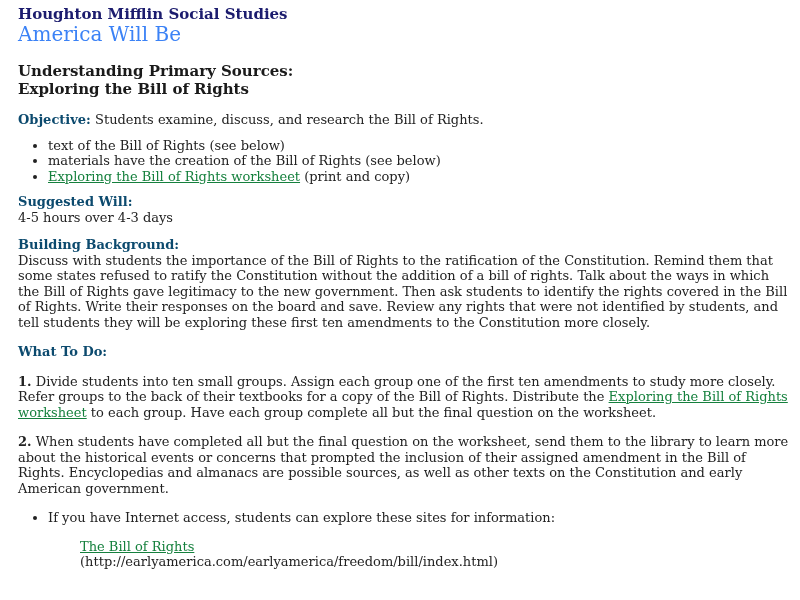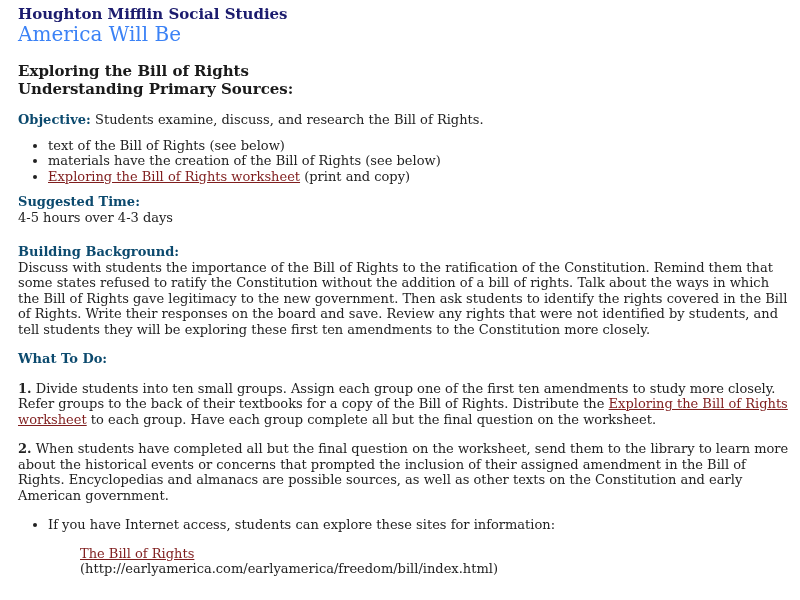--- a/index.html
+++ b/index.html
@@ -53,21 +53,21 @@
     }
     ul.needs {
       margin: 10px 0 0 0;
       padding-left: 30px;
       list-style: disc;
     }
     ul.needs li {
       margin: 0;
     }
     a {
-      color: #7f1d1d;
+      color: #15803d;
       text-decoration: underline;
     }
     .num {
       font-weight: bold;
     }
     ul.internet {
       margin: 14px 0 0 0;
       padding-left: 30px;
       list-style: disc;
     }
@@ -77,40 +77,40 @@
   </style>
 </head>
 <body>
 
 <div class="page">
 
   <div class="publisher">Houghton Mifflin Social Studies</div>
   <div class="series">America Will Be</div>
 
   <div class="lesson-title">
+    <div>Understanding Primary Sources:</div>
     <div>Exploring the Bill of Rights</div>
-    <div>Understanding Primary Sources:</div>
   </div>
 
   <p class="block">
     <span class="label">Objective:</span><span> Students examine, discuss, and research the Bill of Rights.</span>
   </p>
 
   <ul class="needs">
     <li><span>text of the Bill of Rights (see below)</span></li>
     <li><span>materials have the creation of the Bill of Rights (see below)</span></li>
     <li><a href="#">Exploring the Bill of Rights worksheet</a><span> (print and copy)</span></li>
   </ul>
 
   <div class="block" style="margin-top:10px;">
-    <div class="label">Suggested Time:</div>
+    <div class="label">Suggested Will:</div>
     <div>4-5 hours over 4-3 days</div>
   </div>
 
-  <div class="block" style="margin-top:19px;">
+  <div class="block" style="margin-top:12px;">
     <div class="label">Building Background:</div>
     <div>Discuss with students the importance of the Bill of Rights to the ratification of the Constitution. Remind them that some states refused to ratify the Constitution without the addition of a bill of rights. Talk about the ways in which the Bill of Rights gave legitimacy to the new government. Then ask students to identify the rights covered in the Bill of Rights. Write their responses on the board and save. Review any rights that were not identified by students, and tell students they will be exploring these first ten amendments to the Constitution more closely.</div>
   </div>
 
   <p class="block label" style="margin-top:14px;">What To Do:</p>
 
   <p class="block" style="margin-top:14px;">
     <span class="num">1.</span><span> Divide students into ten small groups. Assign each group one of the first ten amendments to study more closely. Refer groups to the back of their textbooks for a copy of the Bill of Rights. Distribute the </span><a href="#">Exploring the Bill of Rights worksheet</a><span> to each group. Have each group complete all but the final question on the worksheet.</span>
   </p>
 

